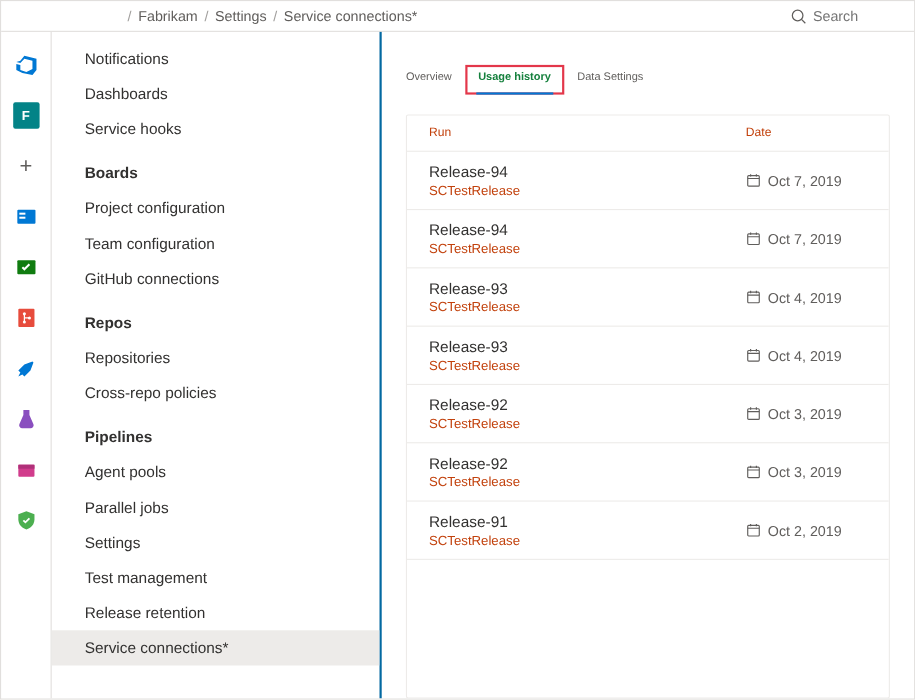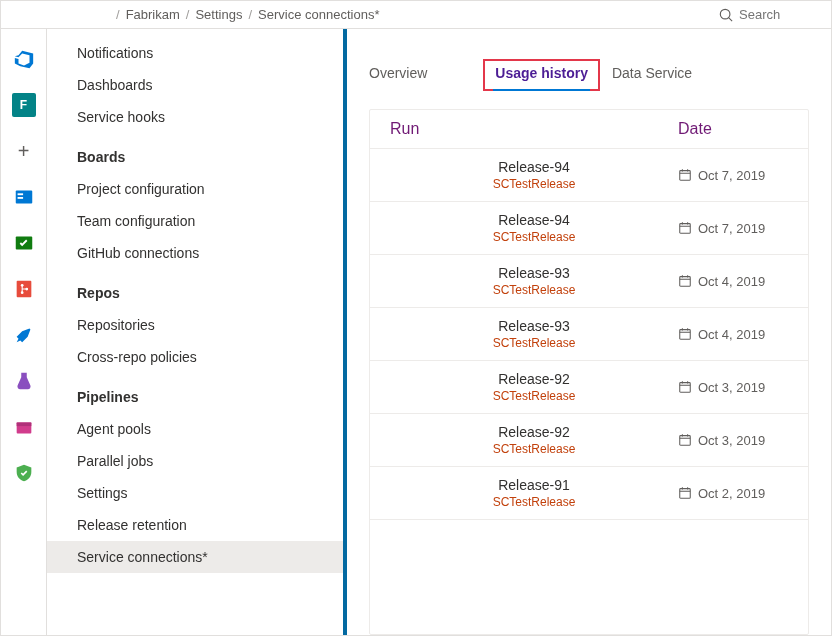--- a/index.html
+++ b/index.html
@@ -80,21 +80,21 @@
     background: #038387;
     color: #fff;
     display:flex; align-items:center; justify-content:center;
     font-size: 12px; font-weight: 600;
     border-radius: 2px;
   }
   .plus { font-size: 20px; color: #605e5c; font-weight: 300;}
   
   .sidebar {
     width: 300px;
-    border-right: 4px solid #0369a1;
+    border-right: 2px solid #0369a1;
     overflow-y: auto;
     overflow-x: hidden;
     flex-shrink: 0;
     padding-top: 8px;
     position: relative;
   }
   .sidebar::-webkit-scrollbar { width: 14px; }
   .sidebar::-webkit-scrollbar-track { background: #f3f2f1; }
   .sidebar::-webkit-scrollbar-thumb { background: #c8c6c4; }
   .sb-heading {
@@ -134,27 +134,26 @@
   .tabs {
     display: flex;
     gap: 0;
     margin-bottom: 18px;
   }
   .tab {
     padding: 6px 12px 10px 12px;
     cursor: pointer;
     color: #605e5c;
     position: relative;
-    font-size: 14px;
+    font-size: 10px;
   }
   .tab.first { padding-left: 0; }
   .tab.active {
-    color: #4c1d95;
+    color: #15803d;
     font-weight: 600;
-    margin-left: 44px;
   }
   .tab.active::after {
     content: "";
     position: absolute;
     left: 10px; right: 10px; bottom: 0;
     height: 2px;
     background: #0078d4;
   }
   .tab.highlight {
     outline: 2px solid #e3374a;
@@ -164,33 +163,32 @@
   .table-wrap {
     border: 1px solid #edebe9;
     border-radius: 2px;
     flex: 1;
     overflow-y: auto;
     background: #fff;
   }
   .thead {
     display: flex;
     padding: 10px 20px;
-    color: #701a75;
-    font-size: 16px;
+    color: #c2410c;
+    font-size: 11px;
     border-bottom: 1px solid #edebe9;
   }
   .thead .col-run { flex: 1; }
   .thead .col-date { width: 110px; }
   .trow {
     display: flex;
     align-items: center;
     padding: 10px 20px;
     border-bottom: 1px solid #edebe9;
     cursor: pointer;
-    text-align: center;
   }
   .trow .col-run { flex: 1; display:flex; flex-direction:column; gap:2px;}
   .trow .run-name { color: #323130; font-size: 14px; }
   .trow .run-sub { color: #c2410c; font-size: 12px; }
   .trow .col-date {
     width: 110px;
     display: flex;
     align-items: center;
     gap: 6px;
     color: #605e5c;
@@ -286,30 +284,31 @@
       <div class="sb-item">Project configuration</div>
       <div class="sb-item">Team configuration</div>
       <div class="sb-item">GitHub connections</div>
       <div class="sb-heading">Repos</div>
       <div class="sb-item">Repositories</div>
       <div class="sb-item">Cross-repo policies</div>
       <div class="sb-heading">Pipelines</div>
       <div class="sb-item">Agent pools</div>
       <div class="sb-item">Parallel jobs</div>
       <div class="sb-item">Settings</div>
+      <div class="sb-item">Test management</div>
       <div class="sb-item">Release retention</div>
       <div class="sb-item active">Service connections*</div>
     </div>
 
   <div class="main">
 
     <div class="tabs" id="tabs">
         <div class="tab first">Overview</div>
         <div class="tab active highlight">Usage history</div>
-        <div class="tab">Data Service</div>
+        <div class="tab">Data Settings</div>
       </div>
 
     <div class="table-wrap">
       <div class="thead">
         <div class="col-run">Run</div>
         <div class="col-date">Date</div>
       </div>
       <div id="tbody">
           <div class="trow">
             <div class="col-run">

